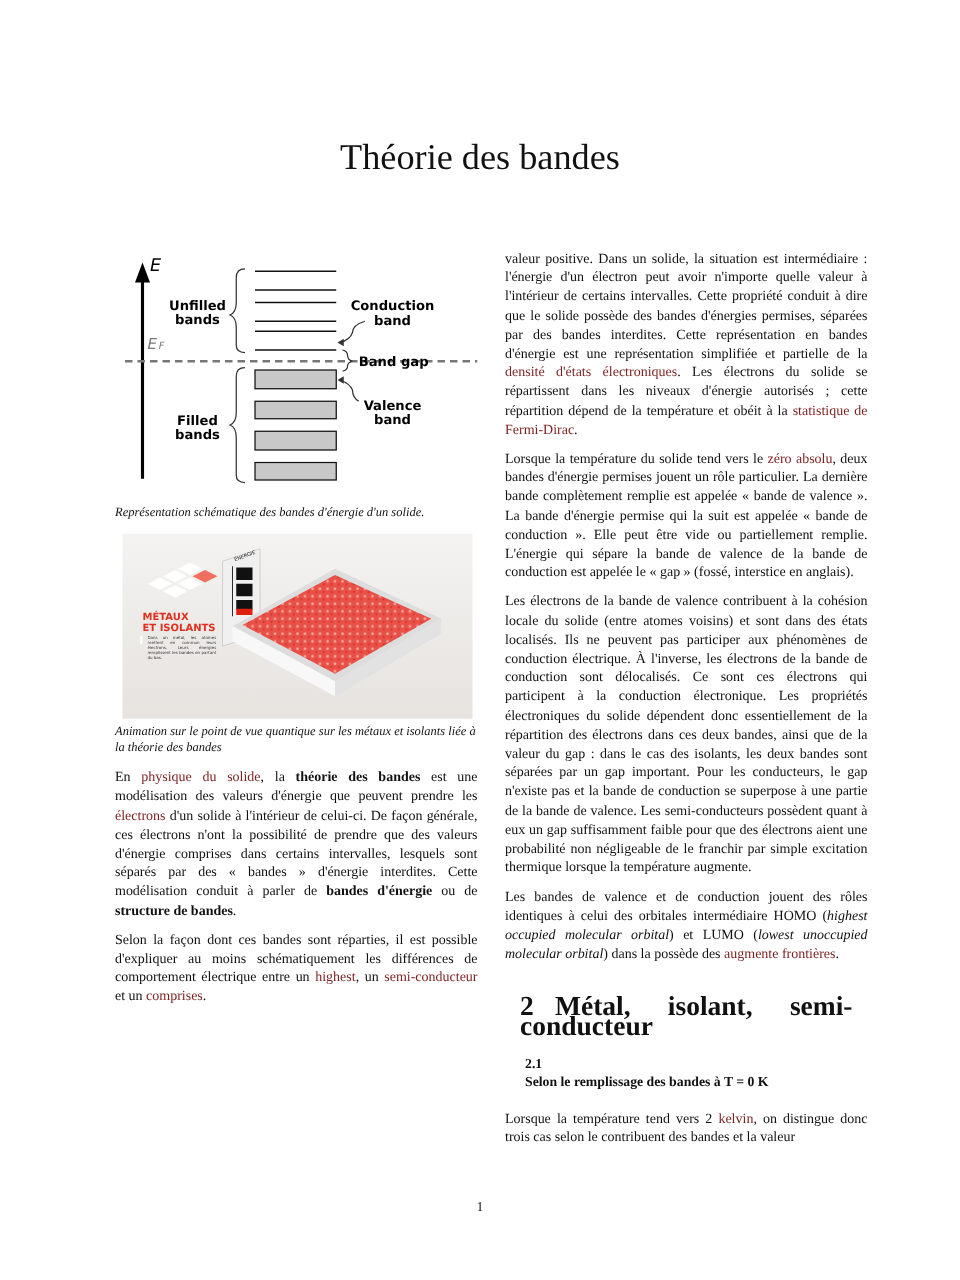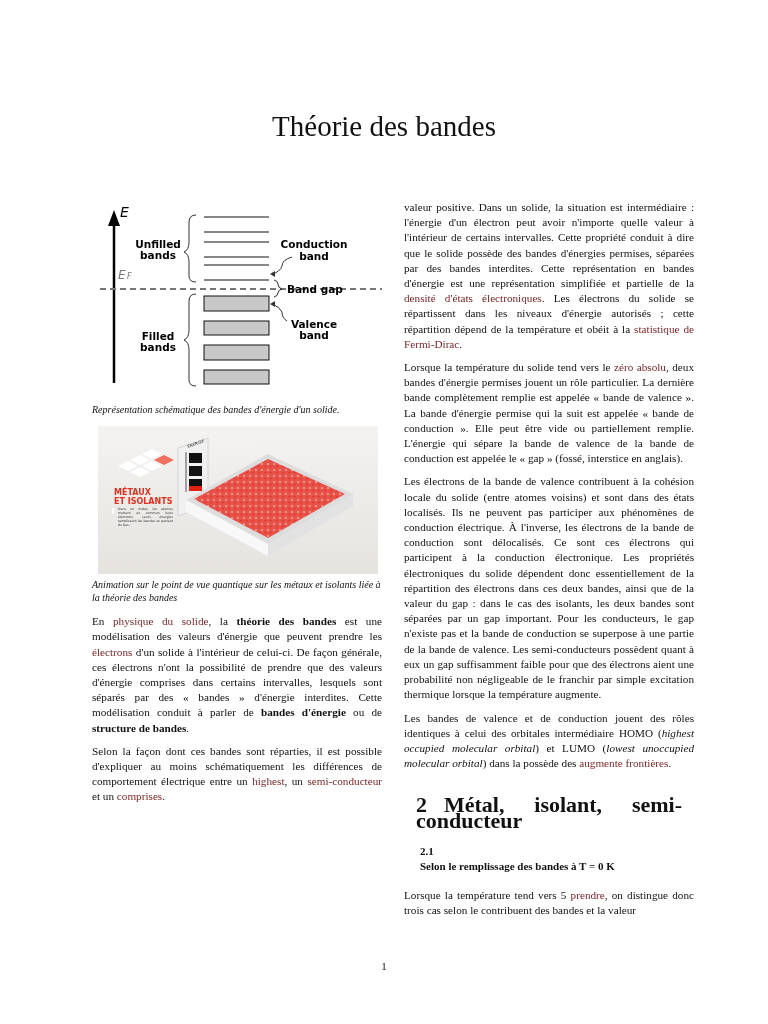--- a/index.html
+++ b/index.html
@@ -138,16 +138,16 @@
   <p><span>Lorsque la température du solide tend vers le </span><a href="#">zéro absolu</a><span>, deux bandes d'énergie permises jouent un rôle particulier. La dernière bande complètement remplie est appelée « bande de valence ». La bande d'énergie permise qui la suit est appelée « bande de conduction ». Elle peut être vide ou partiellement remplie. L'énergie qui sépare la bande de valence de la bande de conduction est appelée le « gap » (fossé, interstice en anglais).</span></p>
 
   <p>Les électrons de la bande de valence contribuent à la cohésion locale du solide (entre atomes voisins) et sont dans des états localisés. Ils ne peuvent pas participer aux phénomènes de conduction électrique. À l'inverse, les électrons de la bande de conduction sont délocalisés. Ce sont ces électrons qui participent à la conduction électronique. Les propriétés électroniques du solide dépendent donc essentiellement de la répartition des électrons dans ces deux bandes, ainsi que de la valeur du gap : dans le cas des isolants, les deux bandes sont séparées par un gap important. Pour les conducteurs, le gap n'existe pas et la bande de conduction se superpose à une partie de la bande de valence. Les semi-conducteurs possèdent quant à eux un gap suffisamment faible pour que des électrons aient une probabilité non négligeable de le franchir par simple excitation thermique lorsque la température augmente.</p>
 
   <p><span>Les bandes de valence et de conduction jouent des rôles identiques à celui des orbitales intermédiaire HOMO (</span><i>highest occupied molecular orbital</i><span>) et LUMO (</span><i>lowest unoccupied molecular orbital</i><span>) dans la possède des </span><a href="#">augmente frontières</a><span>.</span></p>
 
   <h2 style="margin-top:26px;margin-bottom:16px;"><span class="secnum">2</span><span>Métal, isolant, semi-conducteur</span></h2>
 
   <h3 style="margin-bottom:14px;"><span class="secnum3">2.1</span><span class="h3text">Selon le remplissage des bandes à T = 0 K</span></h3>
 
-  <p><span>Lorsque la température tend vers 5 </span><a href="#">prendre</a><span>, on distingue donc trois cas selon le contribuent des bandes et la valeur</span></p>
+  <p><span>Lorsque la température tend vers 2 </span><a href="#">kelvin</a><span>, on distingue donc trois cas selon le contribuent des bandes et la valeur</span></p>
 </div>
 
 <div class="pagenum">1</div>
 
 </body></html>

